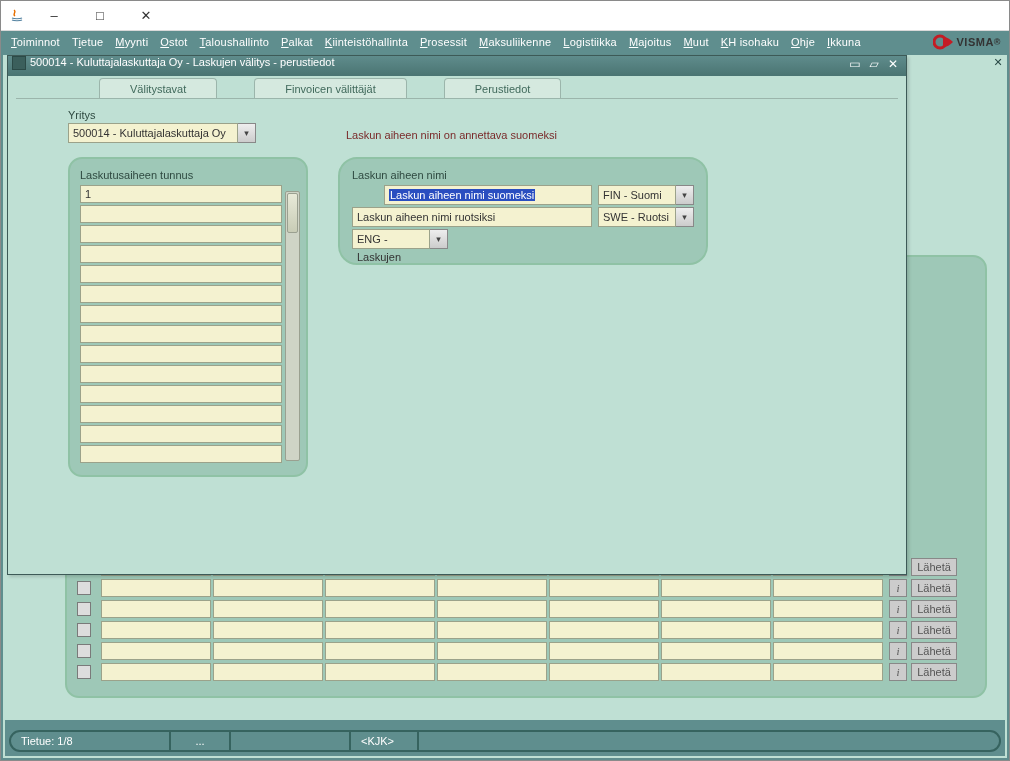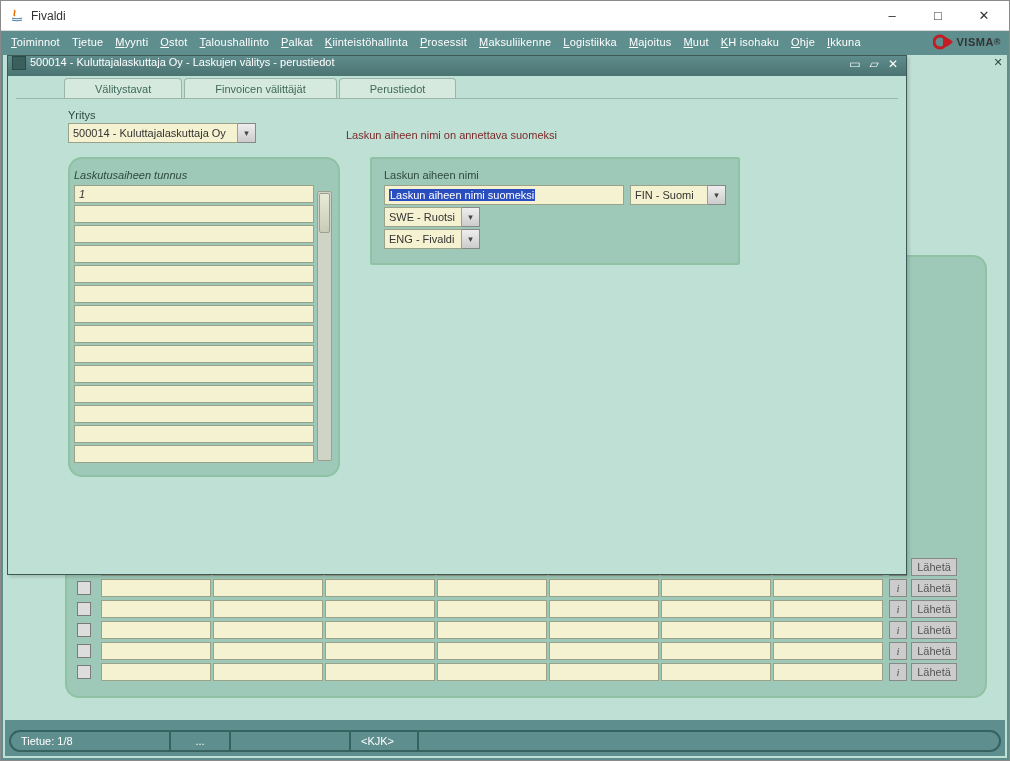--- a/index.html
+++ b/index.html
@@ -55,44 +55,44 @@
   .toolbtn svg{width:16px;height:16px;}
   .sidebar-nav{position:absolute;left:4px;top:280px;width:34px;height:34px;border:1px solid #8a9a92;background:linear-gradient(#f8faf5,#dfe8df);display:flex;align-items:center;justify-content:center;border-radius:2px;}
   
   .fg-internal{position:absolute;left:4px;top:0;width:900px;height:520px;border:1px solid #3d5a57;background:var(--app-bg);display:flex;flex-direction:column;box-shadow:2px 2px 3px rgba(0,0,0,0.15);}
   .intitle{height:20px;background:linear-gradient(var(--internal-titlebar),#4a7472);color:#fff;display:flex;padding:0 4px;font-size:11px;}
   .intitle .icon{width:14px;height:14px;background:#3b5f5c;margin-right:4px;display:inline-block;border:1px solid #2b4a47;}
   .intitle .spacer{flex:1;}
   .intitle .iwbtn{width:18px;height:16px;color:#fff;display:flex;align-items:center;justify-content:center;margin-left:1px;font-size:12px;}
   
   .tabs{height:22px;display:flex;align-items:flex-end;padding-left:56px;background:var(--app-bg);}
-  .tab{height:20px;padding:0 30px;border:1px solid #9bb5ab;border-bottom:none;border-top-left-radius:4px;border-top-right-radius:4px;background:var(--tab-idle);color:#416a5c;display:flex;align-items:center;margin-right:2px;}
+  .tab{height:20px;padding:0 30px;border:1px solid #9bb5ab;border-bottom:none;border-top-left-radius:4px;border-top-right-radius:4px;background:var(--tab-idle);color:#416a5c;display:flex;align-items:center;margin-right:2px;margin-left:35px;}
   .tab.active{background:var(--app-bg);font-weight:400;height:22px;position:relative;top:1px;}
   .tabline{height:1px;background:#9bb5ab;margin:0 8px;}
   
   .content{flex:1;padding:10px 14px 14px 60px;position:relative;}
   .lbl{color:#2f4a41;margin-bottom:2px;display:block;}
   .combo{display:flex;align-items:center;height:20px;}
   .combo-field{height:20px;width:170px;background:var(--field-bg);border:1px solid var(--field-border);padding:0 4px;line-height:18px;color:#333;}
   .combo-btn{width:18px;height:20px;border:1px solid #888;border-left:none;background:linear-gradient(#eee,#ccc);display:flex;align-items:center;justify-content:center;font-size:9px;color:#444;}
   .notice{color:#7a2a2a;margin-left:20px;}
   .hbox{display:flex;align-items:flex-start;}
   
-  .listpanel{margin-top:14px;width:272px;border:2px solid var(--panel-border);border-radius:14px;background:var(--panel-bg);padding:10px 24px 14px 4px;position:relative;height:320px;font-style:italic;}
+  .listpanel{margin-top:14px;width:240px;border:2px solid var(--panel-border);border-radius:14px;background:var(--panel-bg);padding:10px 24px 14px 10px;position:relative;height:320px;}
   .listpanel .head{color:#2f4a41;margin-bottom:4px;}
   .listbox{height:280px;overflow:hidden;position:relative;display:flex;flex-direction:column;}
   .listrow{height:18px;background:var(--field-bg);border:1px solid var(--field-border);margin-bottom:2px;padding:0 4px;line-height:16px;color:#333;}
   .vscroll{position:absolute;right:6px;top:32px;bottom:14px;width:15px;background:#cfd4c6;border:1px solid #9aa090;border-radius:2px;}
   .vscroll .thumb{position:absolute;left:1px;right:1px;top:1px;height:40px;background:linear-gradient(#e8ead8,#c8ccb6);border:1px solid #9aa090;border-radius:2px;}
   
-  .namespanel{margin-top:14px;margin-left:30px;width:370px;border:2px solid var(--panel-border);border-radius:2px;background:var(--panel-bg);padding:10px 12px 12px 12px;}
+  .namespanel{margin-top:14px;margin-left:30px;width:370px;border:2px solid var(--panel-border);border-radius:19px;background:var(--panel-bg);padding:10px 12px 12px 12px;}
   .namespanel .head{color:#2f4a41;margin-bottom:4px;}
   .namerow{display:flex;align-items:center;margin-bottom:2px;}
   .namefield{flex:1;height:20px;border:1px solid var(--field-border);background:var(--field-bg);padding:0 4px;line-height:18px;color:#333;margin-right:6px;}
-  .namefield.sel{color:var(--sel-fg);}
+  .namefield.sel{color:var(--sel-fg);margin-left:32px;}
   .namefield.sel span{background:var(--sel-bg);padding:0 1px;}
   .langcombo{width:96px;display:flex;}
   .langcombo .combo-field{width:78px;}
   .copybtn{margin-top:18px;margin-left:290px;height:22px;padding:0 12px;border:1px solid #8a9a92;background:linear-gradient(#f2f4ed,#dfe4d9);border-radius:2px;display:inline-flex;align-items:center;color:#333;}
   
   .statuswrap{position:absolute;left:2px;right:2px;bottom:2px;height:36px;background:var(--menubar-bg);}
   .statusline{position:absolute;left:4px;right:4px;bottom:4px;height:22px;border:2px solid var(--dark-teal);border-radius:12px;display:flex;align-items:center;color:#fff;font-size:11px;}
   .statusline .seg{padding:0 10px;height:100%;display:flex;align-items:center;border-right:2px solid var(--dark-teal);}
   .statusline .seg.last{border-right:none;flex:1;}
   
@@ -103,21 +103,20 @@
 
 <div class="os-window">
 
   <div class="titlebar">
     <span class="java-icon">
       <svg viewBox="0 0 16 16">
           <path d="M5 2c3 2-2 4 1 6" stroke="#e76f00" stroke-width="1.4" fill="none"></path>
           <path d="M3 10c2 1 8 1 10 0M3 12c2 1 8 1 10 0" stroke="#5382a1" stroke-width="1.2" fill="none"></path>
         </svg>
     </span>
-    <span class="title">Fivaldi</span>
     <div class="winbtns">
       <div class="winbtn">–</div>
       <div class="winbtn">□</div>
       <div class="winbtn">✕</div>
     </div>
   </div>
 
   <div class="menubar">
     <span class="menuitem"><u>T</u>oiminnot</span>
     <span class="menuitem">T<u>i</u>etue</span>
@@ -319,28 +318,29 @@
                 <div class="head">Laskun aiheen nimi</div>
                 <div id="names">
                     <div class="namerow">
                       <div class="namefield sel"><span>Laskun aiheen nimi suomeksi</span></div>
                       <div class="langcombo">
                         <div class="combo-field">FIN - Suomi</div>
                         <div class="combo-btn">▾</div>
                       </div>
                     </div>
                     <div class="namerow">
+                      <div class="namefield">Laskun aiheen nimi ruotsiksi</div>
                       <div class="langcombo">
                         <div class="combo-field">SWE - Ruotsi</div>
                         <div class="combo-btn">▾</div>
                       </div>
                     </div>
                     <div class="namerow">
                       <div class="langcombo">
-                        <div class="combo-field">ENG - Fivaldi</div>
+                        <div class="combo-field">ENG - Laskujen</div>
                         <div class="combo-btn">▾</div>
                       </div>
                     </div>
                   </div>
               </div>
             </div>
           </div>
         </div>
       </div>
 

